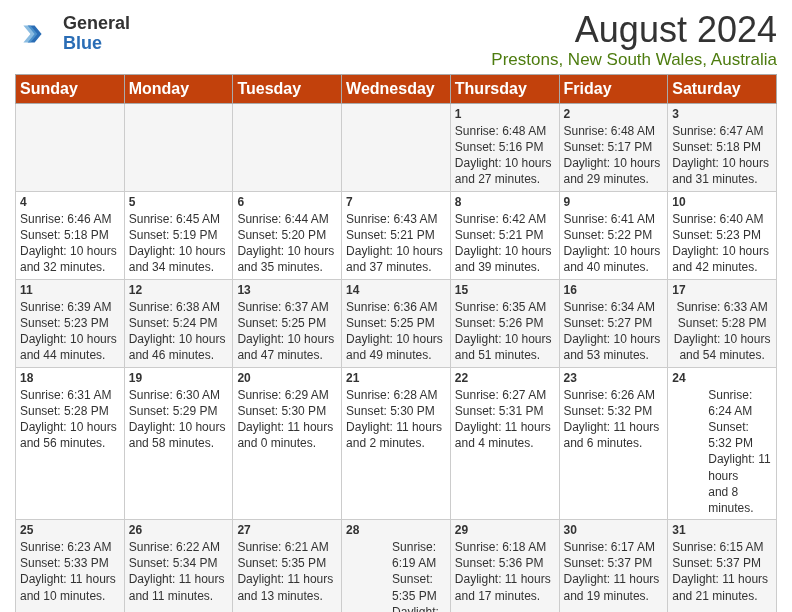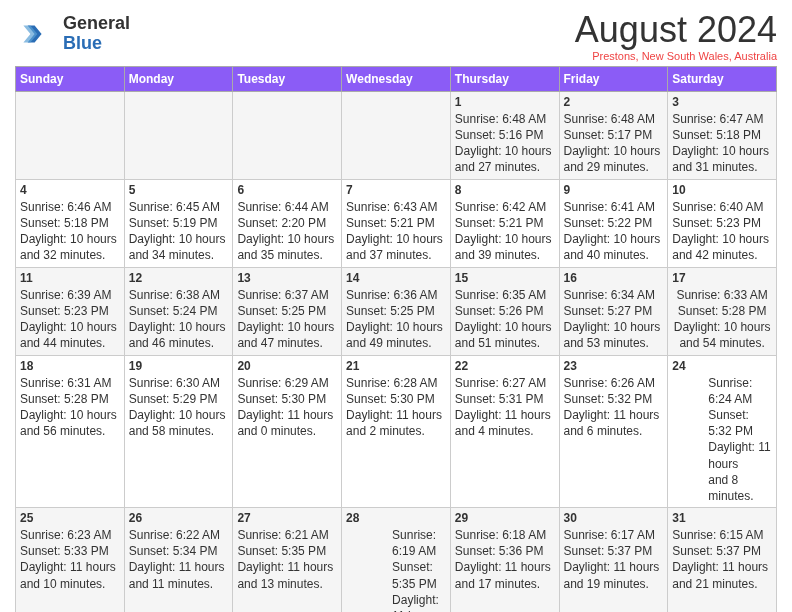--- a/index.html
+++ b/index.html
@@ -36,32 +36,32 @@
     .title-area {
       text-align: right;
     }
     .month-title {
       font-size: 36px;
       font-weight: normal;
       color: #333;
       line-height: 1.1;
     }
     .subtitle {
-      font-size: 11px;
-      color: #ef4444;
+      font-size: 17px;
+      color: #4d7c0f;
     }
     table {
       width: 100%;
       border-collapse: collapse;
       table-layout: fixed;
     }
     thead th {
-      background-color: #8b5cf6;
+      background-color: #c2410c;
       color: #fff;
-      font-size: 12px;
+      font-size: 16px;
       font-weight: bold;
       padding: 5px 4px;
       text-align: left;
       border: 1px solid #aaa;
     }
     tbody td {
       vertical-align: top;
       border: 1px solid #ccc;
       padding: 3px 4px;
       font-size: 10px;
@@ -161,21 +161,21 @@
         <td>
           <span class="day-num">5</span>
           <div class="day-info" style="white-space: pre-line;">Sunrise: 6:45 AM
 Sunset: 5:19 PM
 Daylight: 10 hours
 and 34 minutes.</div>
         </td>
         <td>
           <span class="day-num">6</span>
           <div class="day-info" style="white-space: pre-line;">Sunrise: 6:44 AM
-Sunset: 2:20 PM
+Sunset: 5:20 PM
 Daylight: 10 hours
 and 35 minutes.</div>
         </td>
         <td>
           <span class="day-num">7</span>
           <div class="day-info" style="white-space: pre-line;">Sunrise: 6:43 AM
 Sunset: 5:21 PM
 Daylight: 10 hours
 and 37 minutes.</div>
         </td>

